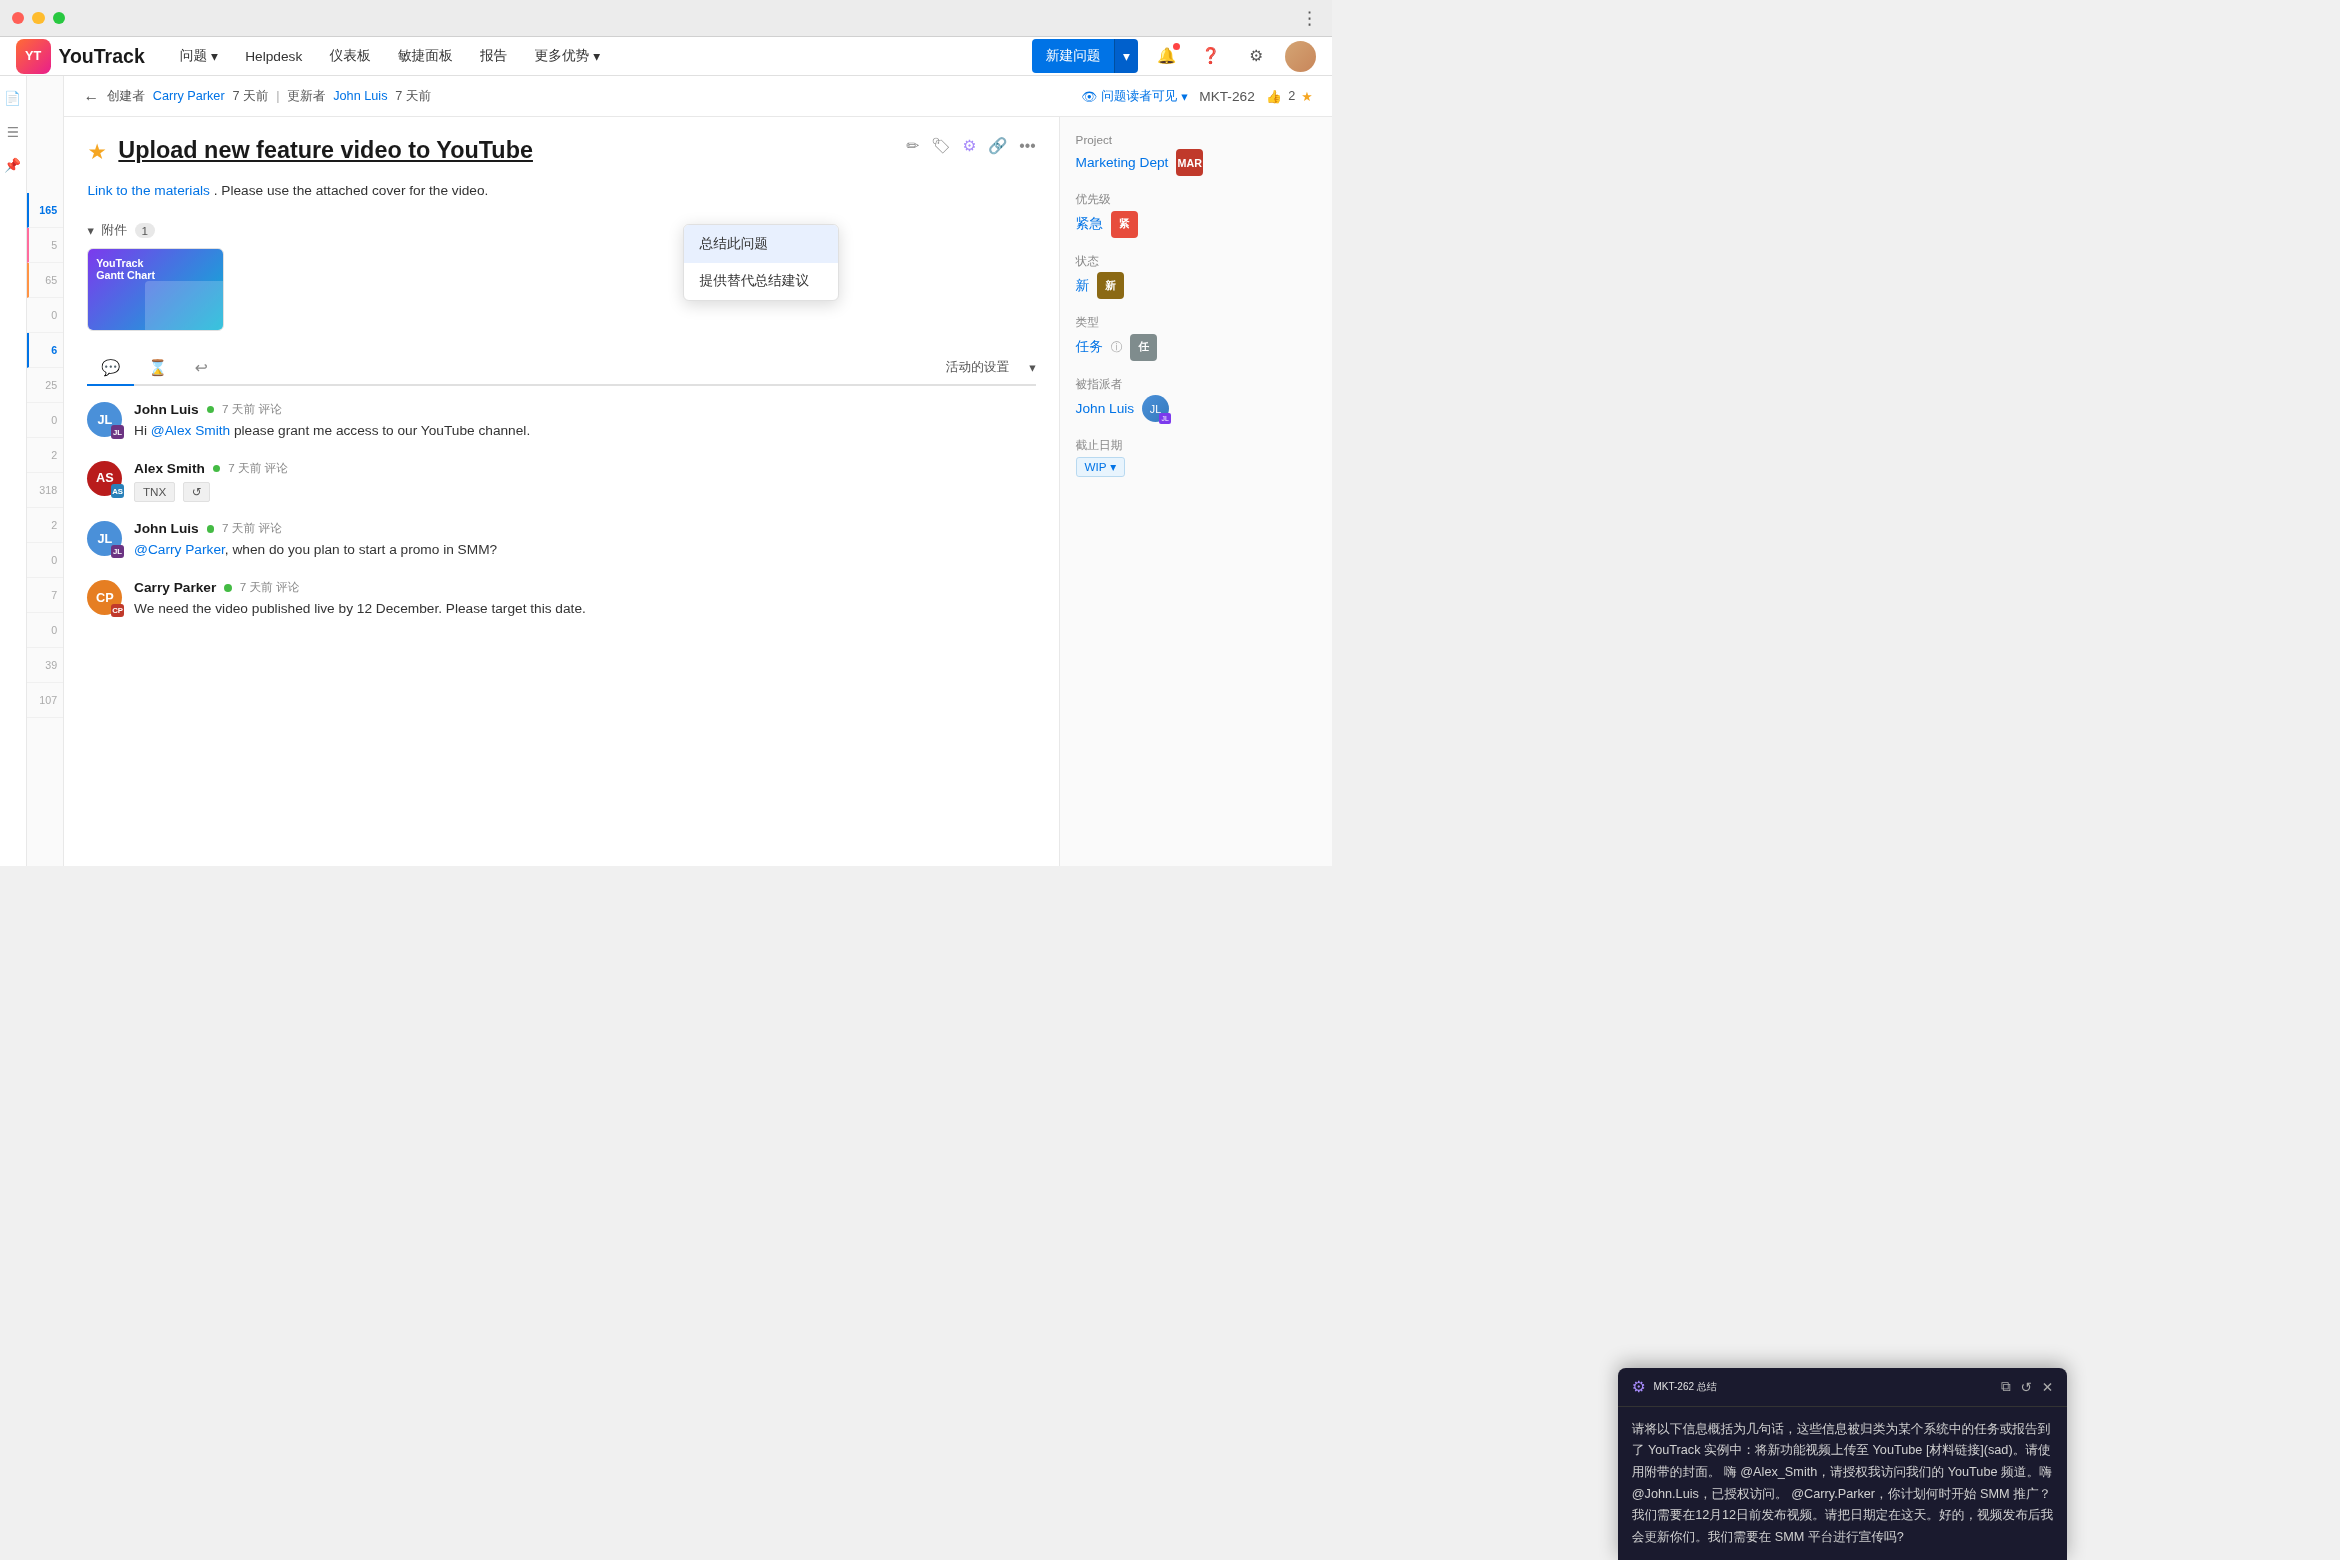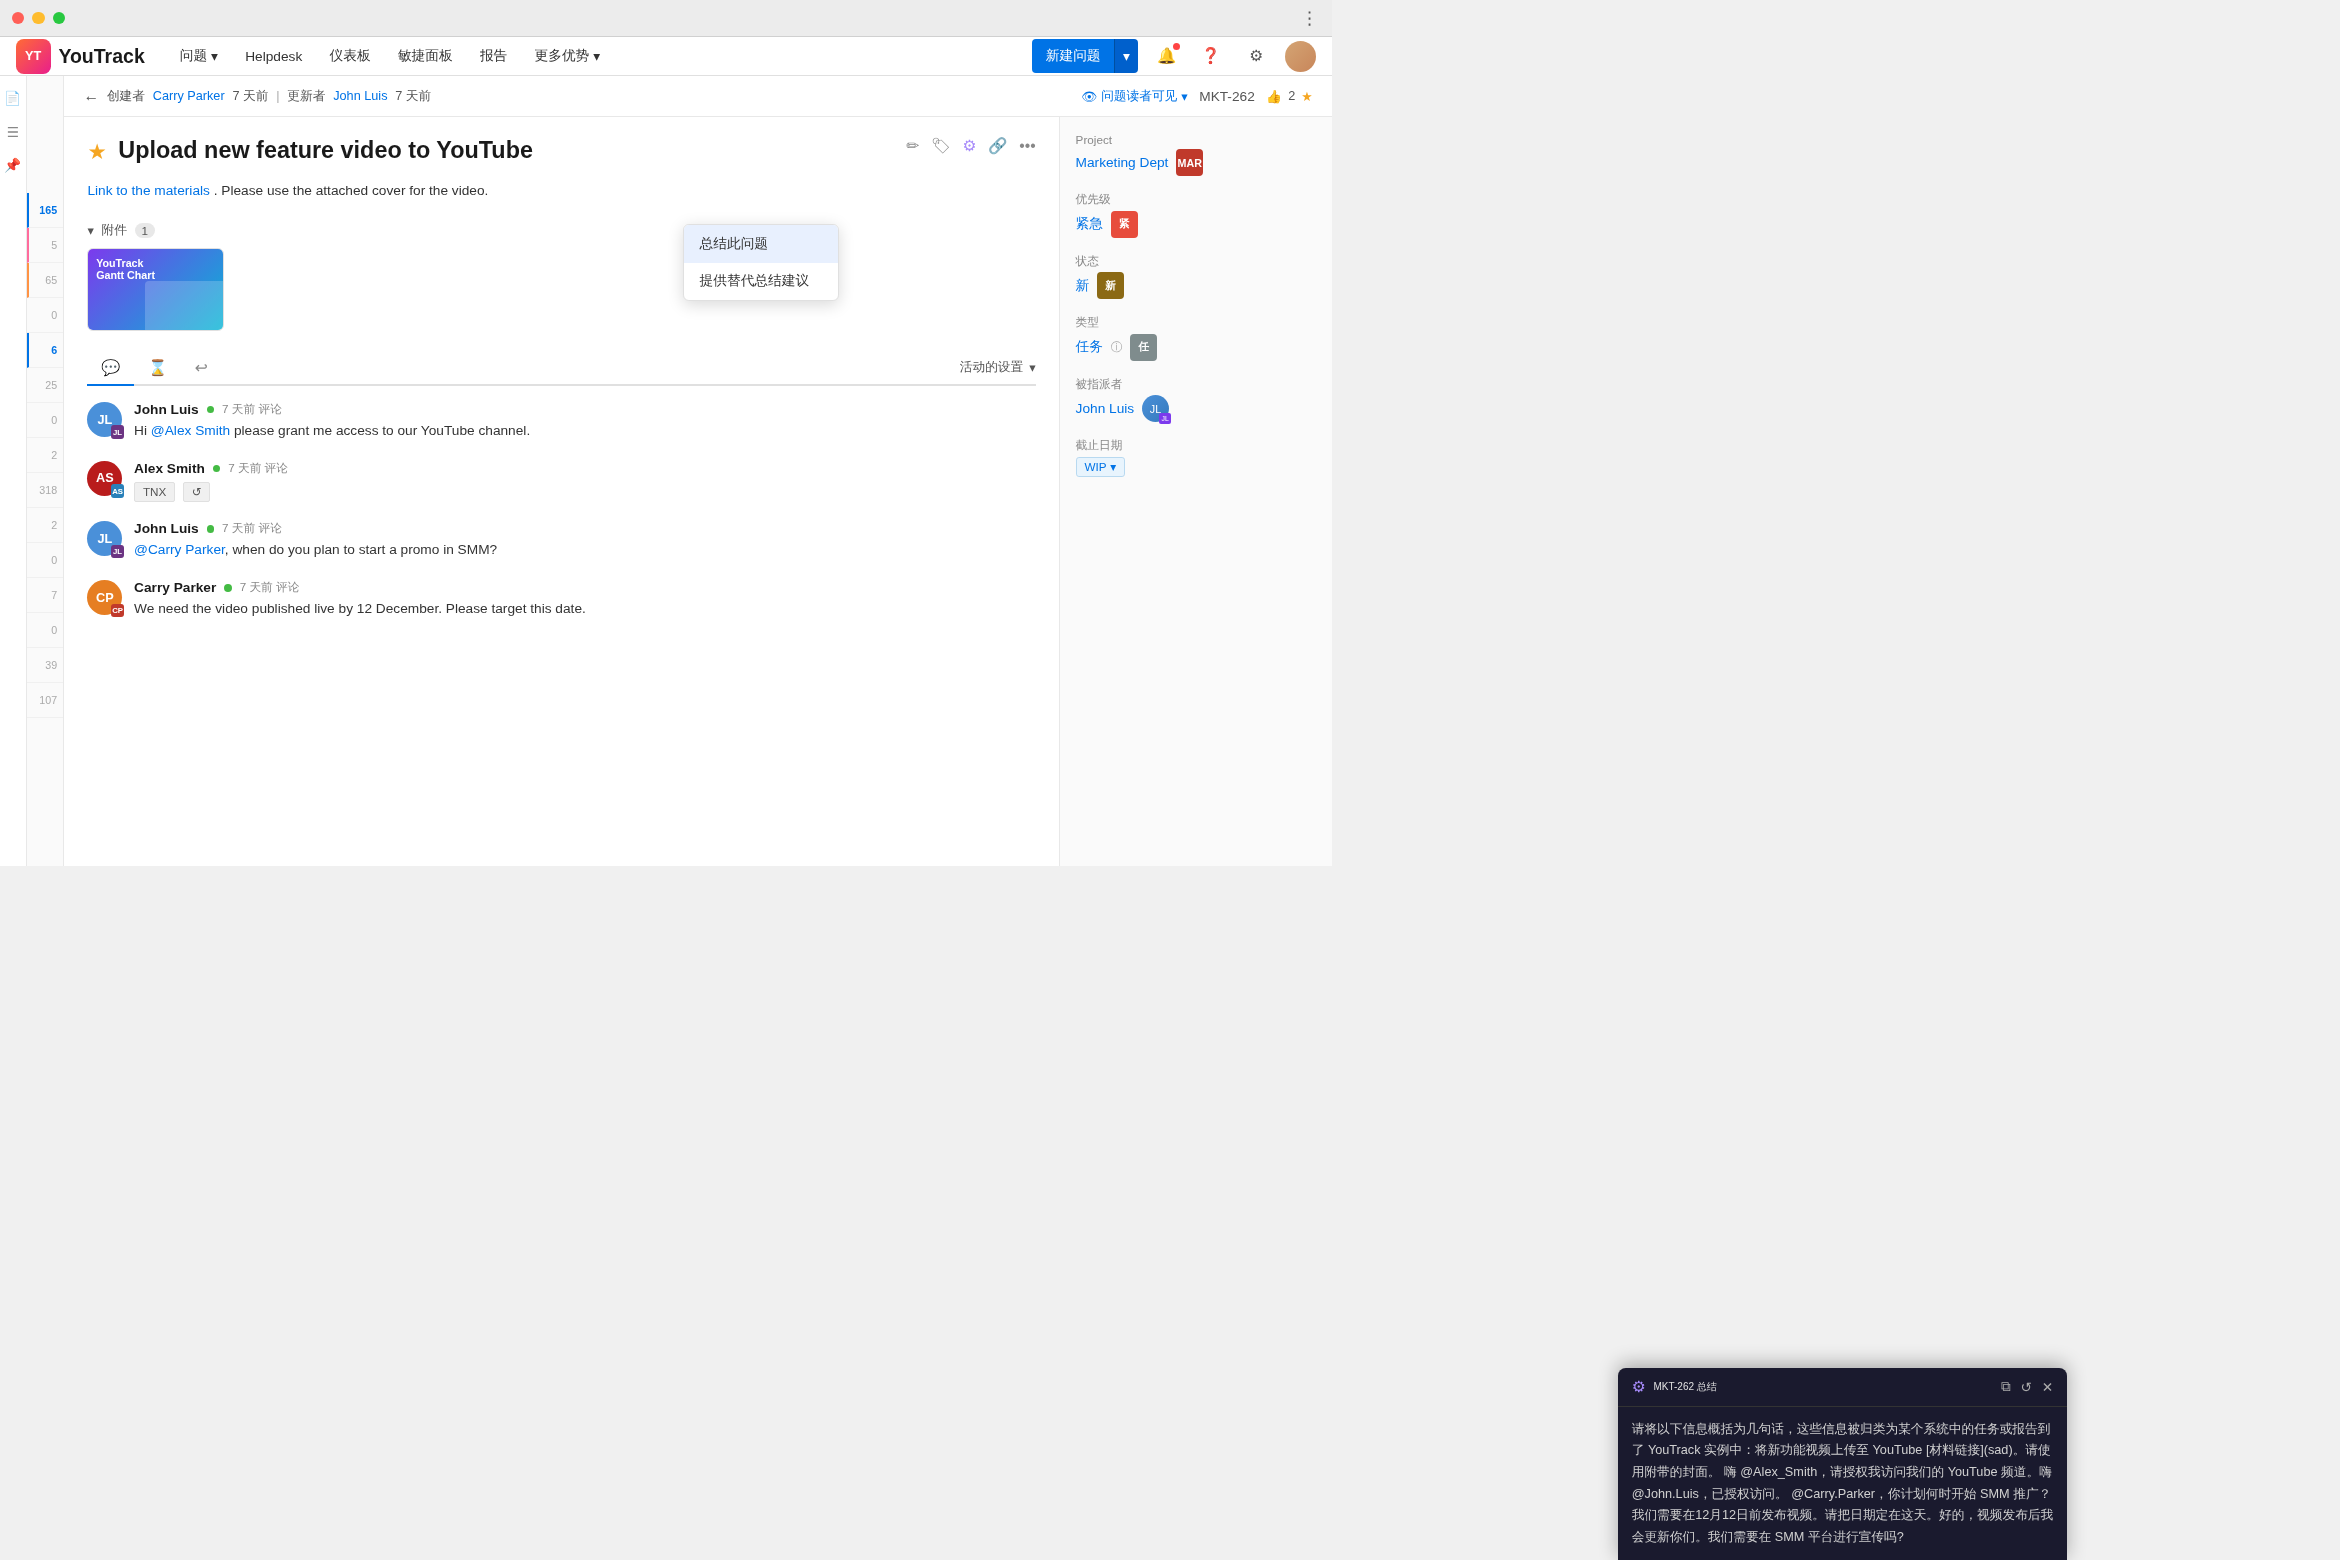--- a/index.html
+++ b/index.html
@@ -262,20 +262,21 @@
       color: #f5a623;
       font-size: 21.5px;
       cursor: pointer;
       margin-top: 2px;
     }
     .issue-title {
       font-size: 23.4px;
       font-weight: 700;
       color: #1a1a1a;
       flex: 1;
+      text-decoration: underline;
     }
     .issue-toolbar {
       display: flex;
       align-items: center;
       gap: 11.7px;
       color: #888;
       font-size: 15.6px;
     }
     .tool-icon {
       cursor: pointer;
@@ -367,21 +368,21 @@
     }
     .act-tab.active {
       color: #0073e6;
       border-bottom: 2px solid #0073e6;
     }
     .act-settings {
       margin-left: auto;
       font-size: 12.7px;
       color: #555;
       cursor: pointer;
-      display: flex; align-items: center; gap: 6px;
+      display: flex; align-items: center; gap: 20px;
     }
 
     
     .comment-item {
       display: flex;
       gap: 11.7px;
       margin-bottom: 19.5px;
     }
     .comment-avatar {
       width: 35px; height: 35px;

